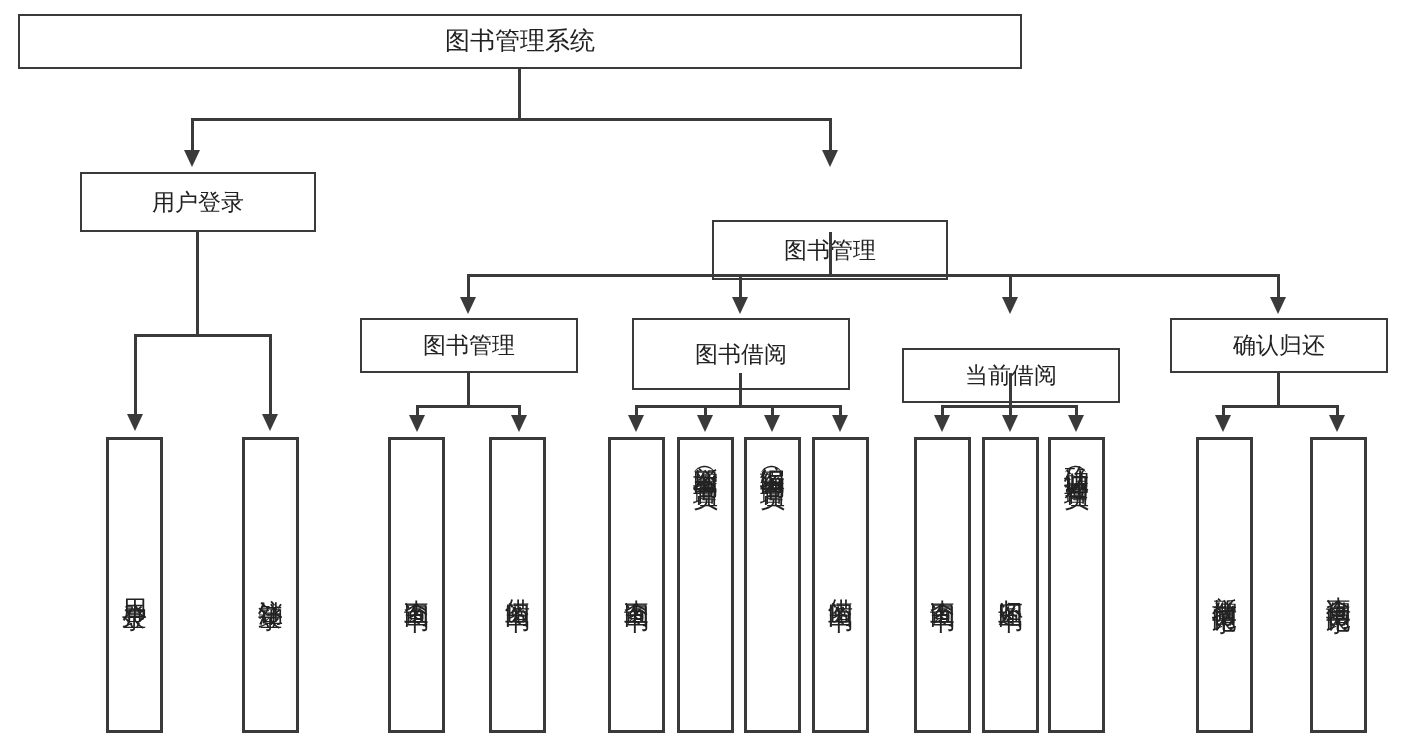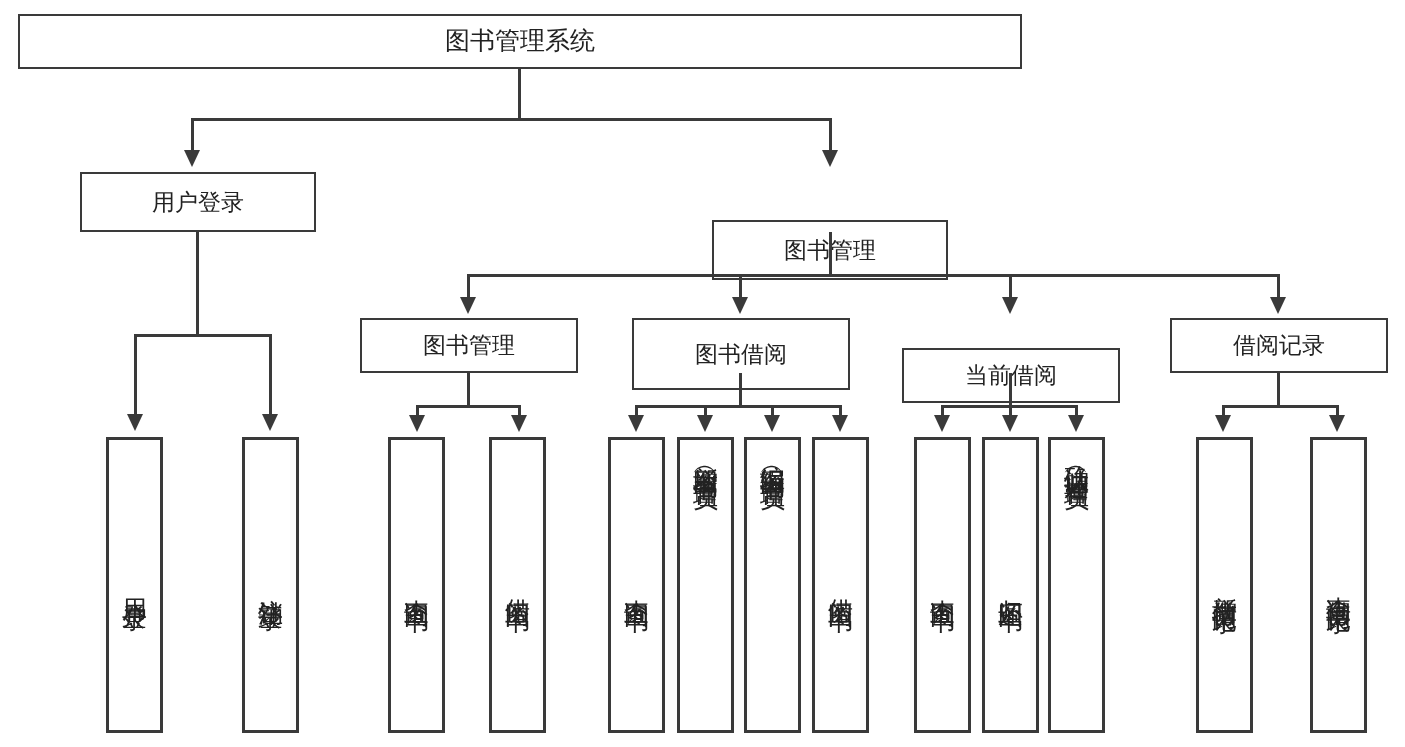--- a/index.html
+++ b/index.html
@@ -133,21 +133,21 @@
   <div class="node level3" style="left:360px; top:318px; width:218px; height:55px;">
     <span>图书管理</span>
   </div>
   <div class="node level3" style="left:632px; top:318px; width:218px; height:72px;">
     <span>图书借阅</span>
   </div>
   <div class="node level3" style="left:902px; top:318px; width:218px; height:55px;margin-top:30px;">
     <span>当前借阅</span>
   </div>
   <div class="node level3" style="left:1170px; top:318px; width:218px; height:55px;">
-    <span>借阅记录</span>
+    <span>确认归还</span>
   </div>
 
   <div class="vline" style="left:467px; top:373px; width:3px; height:34px;"></div>
   <div class="hline" style="left:416px; top:405px; width:105px; height:3px;"></div>
   <div class="vline" style="left:416px; top:405px; width:3px; height:13px;"></div>
   <div class="arrow" style="left:409px; top:415px;"></div>
   <div class="vline" style="left:518px; top:405px; width:3px; height:13px;"></div>
   <div class="arrow" style="left:511px; top:415px;"></div>
 
   <div class="vline" style="left:739px; top:373px; width:3px; height:34px;"></div>

